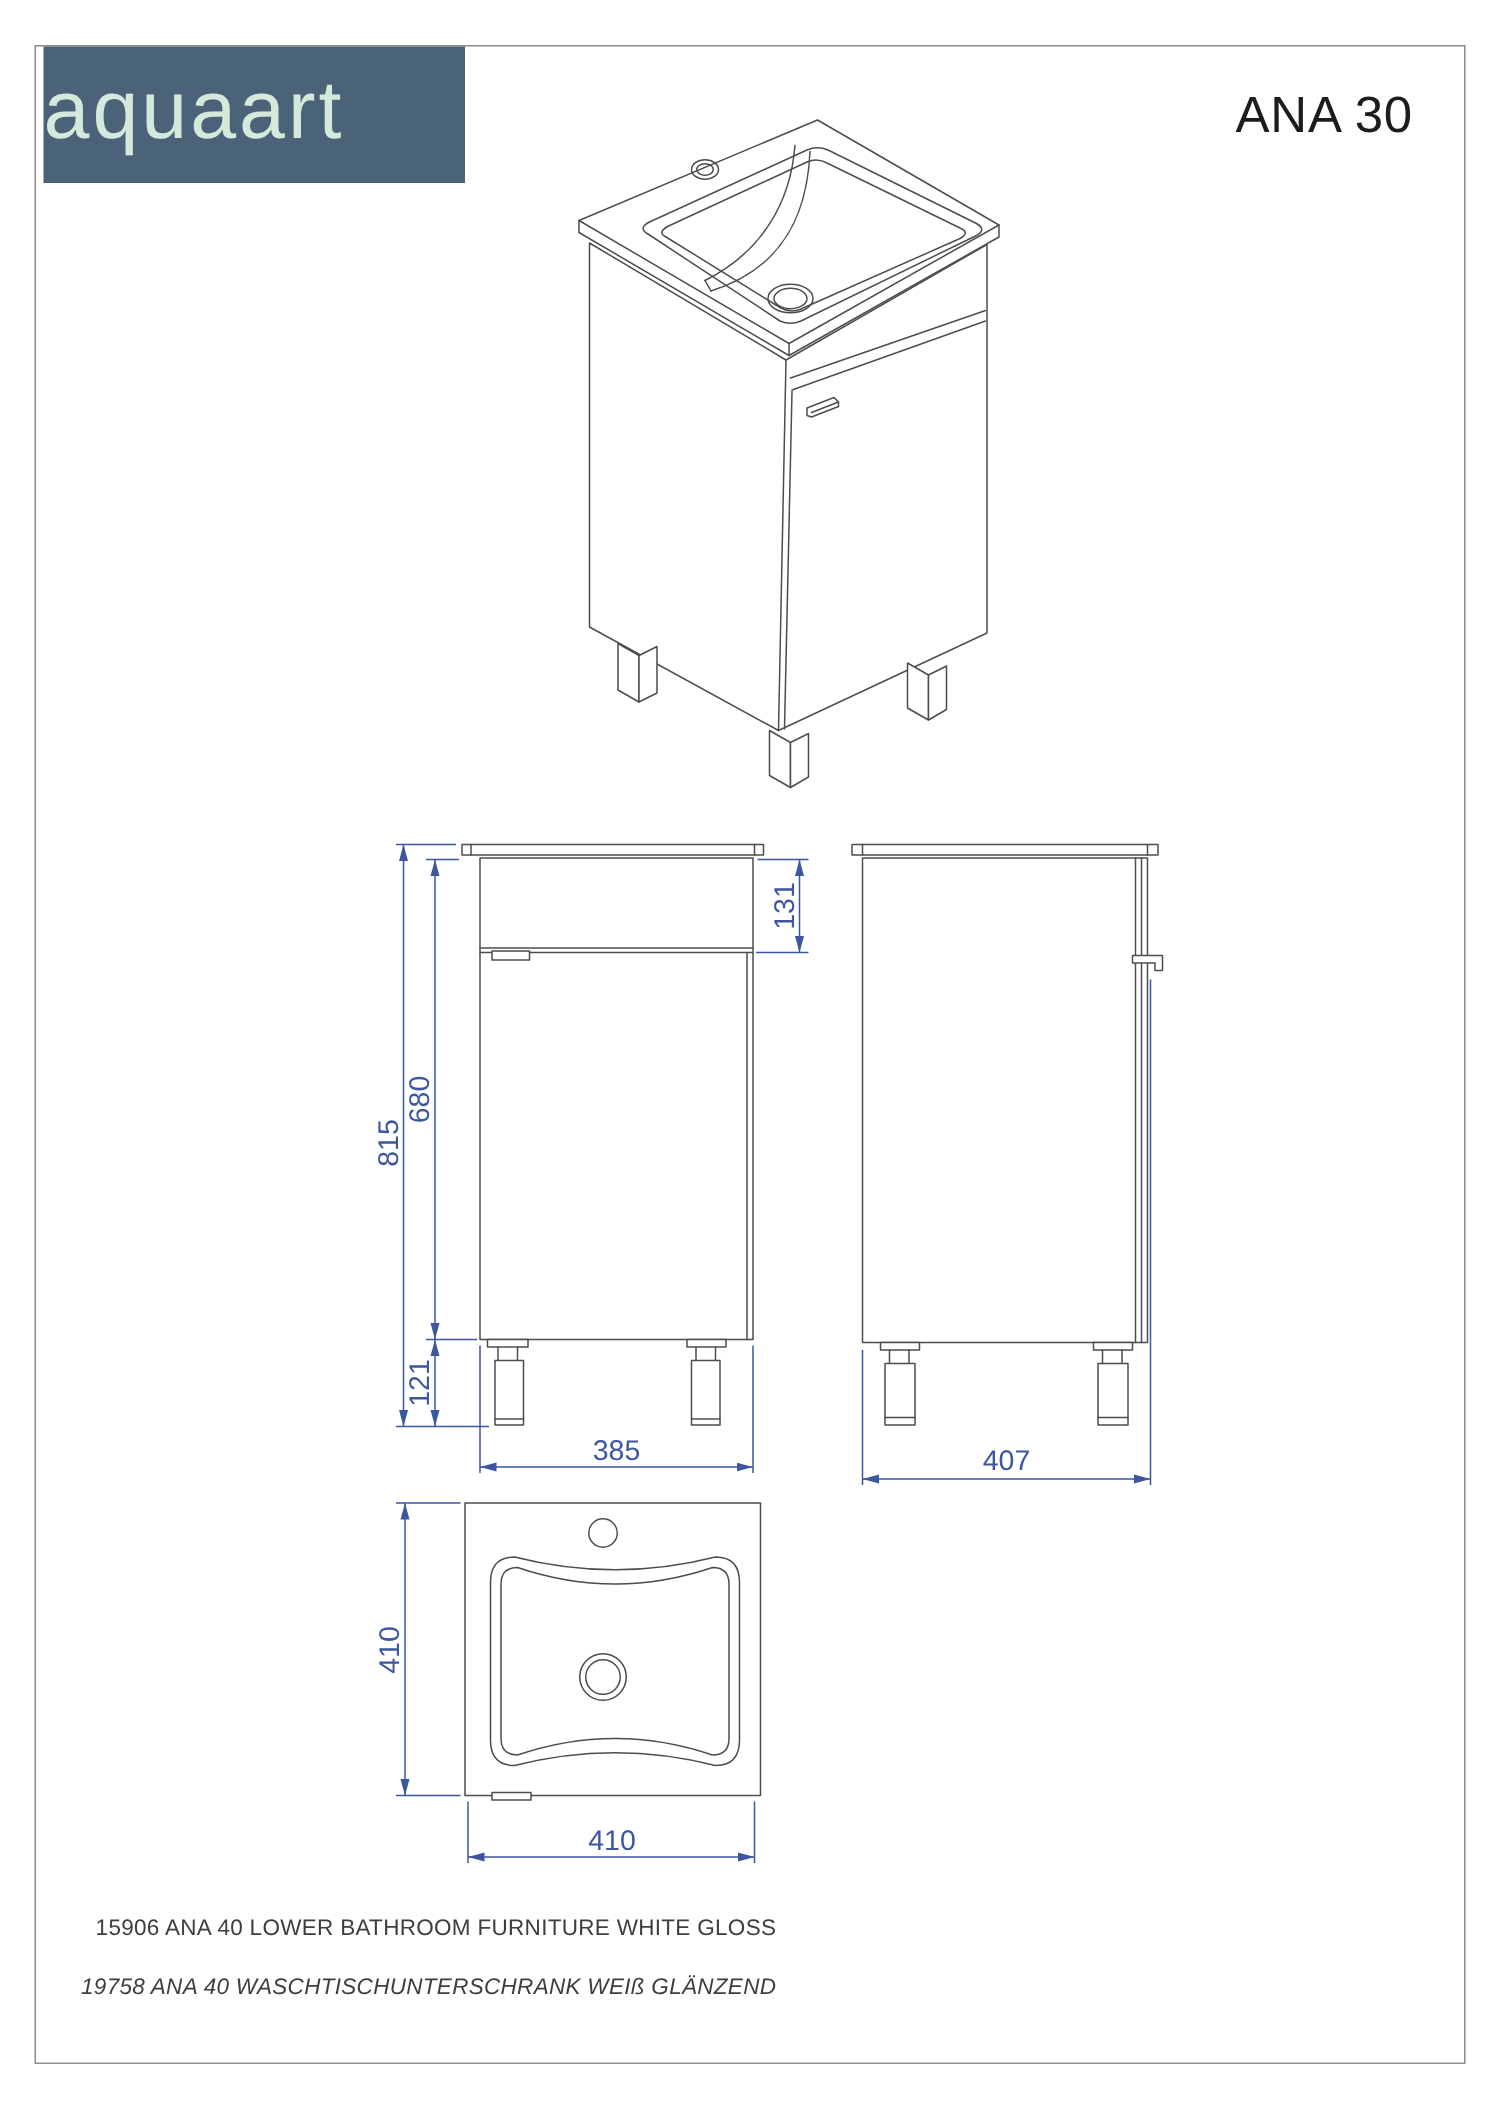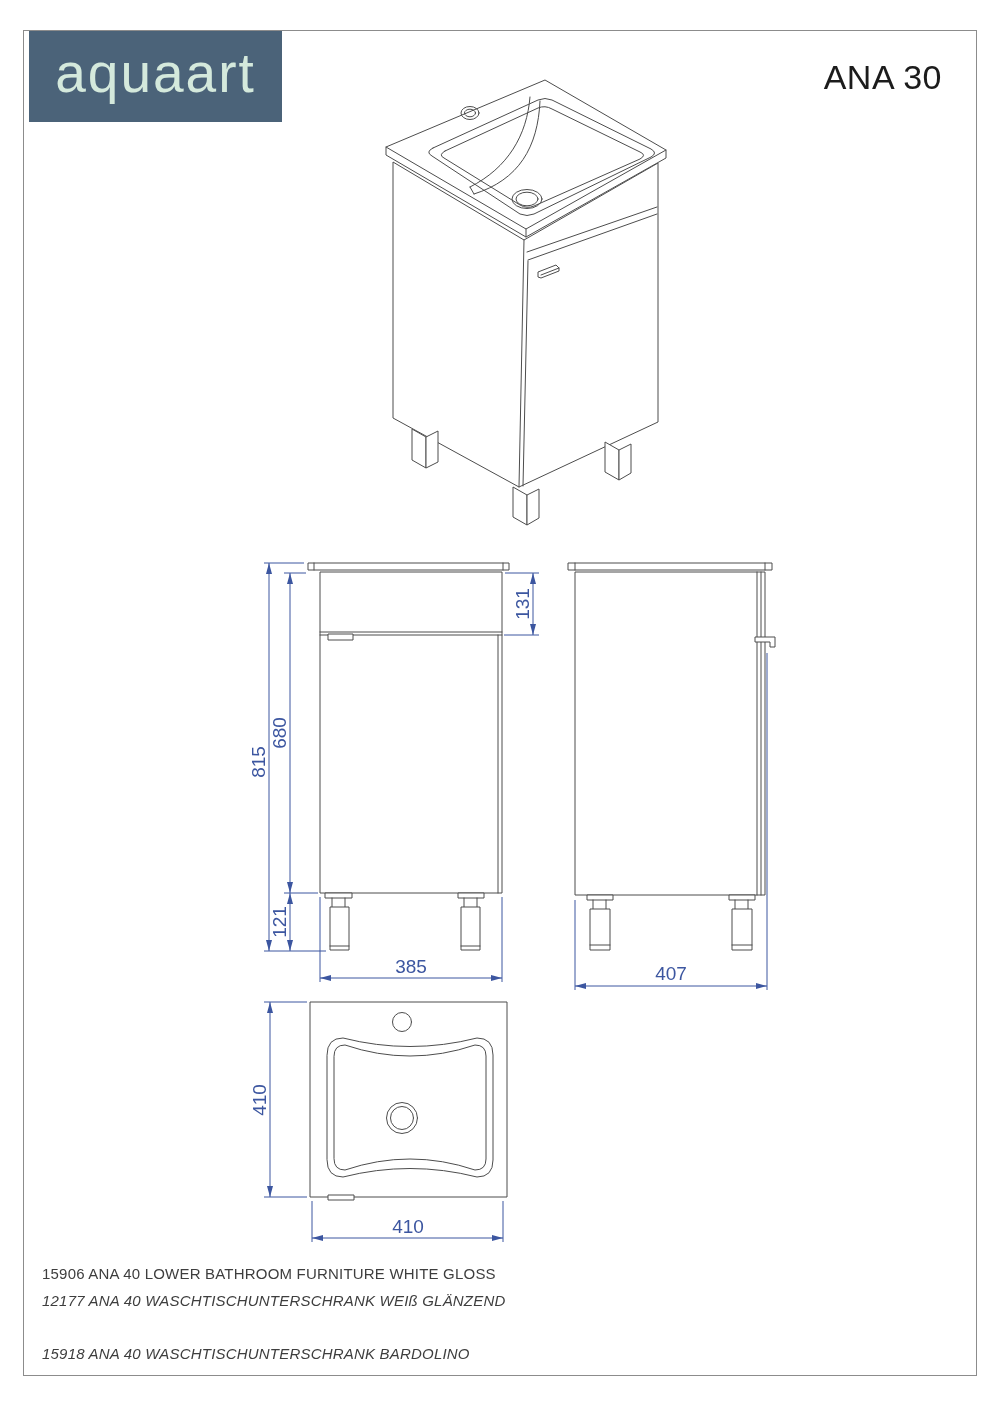--- a/index.html
+++ b/index.html
@@ -5,44 +5,44 @@
   html,body { margin:0; padding:0; background:#ffffff; }
   .page {
     position:relative; width:1000px; height:1414px; background:#fff;
     overflow:hidden; font-family:"Liberation Sans", sans-serif;
   }
   .page-border {
     position:absolute; left:23px; top:30px; width:952px; height:1344px;
     border:1px solid var(--border, #8c8c8c);
   }
   .logo {
-    position:absolute; left:29px; top:31px; width:253px; height:91px;
+    position:absolute; left:29px; top:31px; width:281px; height:91px;
     background:var(--logo-bg, #4b6379);
-    display:flex; align-items:center; justify-content:center;
+    display:flex; align-items:center; justify-content:flex-start;
   }
   .logo span {
     color:var(--logo-text, #d4e9dc); font-size:55px; letter-spacing:2px;
     font-weight:400; line-height:1; padding-bottom:6px;
   }
   .title {
     position:absolute; left:802px; top:58px; width:140px; text-align:right;
     font-size:34px; color:var(--title, #1c1c1c); letter-spacing:0.5px;
   }
   svg { position:absolute; overflow:visible; }
   .svg-iso   { left:358px; top:73px; }
   .svg-front { left:248px; top:548px; }
   .svg-side  { left:548px; top:548px; }
   .svg-top   { left:233px; top:985px; }
   .ln  { stroke:var(--line,#4d4d4d); fill:none; stroke-width:1; stroke-linejoin:round; stroke-linecap:round; }
   .lnf { stroke:var(--line,#4d4d4d); fill:#ffffff; stroke-width:1; stroke-linejoin:round; }
   .dim { stroke:var(--dim,#3c56a0); fill:none; stroke-width:1; }
   .dimfill { fill:var(--dim,#3c56a0); }
   .dimtxt { fill:var(--dim,#3c56a0); font-size:19px; font-family:"Liberation Sans",sans-serif; }
   .footer { position:absolute; left:38px; top:1258px; color:var(--text,#3e3e3e); font-size:15px; letter-spacing:0.2px; }
-  .footer p { margin:4px; line-height:23px; }
+  .footer p { margin:16px; line-height:23px;text-align:right; }
   .footer p.de { font-style:italic; }
   .footer p.gap { margin-bottom:30px; }
 </style>
 </head>
 <body>
 
 <div class="page">
 
   <div class="page-border"></div>
 
@@ -160,17 +160,16 @@
     <path class="dim" d="M31,17 H74 M31,212 H74"></path>
     <line class="dim" x1="37" y1="17" x2="37" y2="212" marker-start="url(#as)" marker-end="url(#ae)"></line>
     <text class="dimtxt" x="33" y="115" text-anchor="middle" transform="rotate(-90 33 115)">410</text>
     <path class="dim" d="M79,216 V257 M270,216 V257"></path>
     <line class="dim" x1="79" y1="253" x2="270" y2="253" marker-start="url(#as)" marker-end="url(#ae)"></line>
     <text class="dimtxt" x="175" y="248" text-anchor="middle">410</text>
   </svg>
 
   <div class="footer">
     <p class="en">15906 ANA 40 LOWER BATHROOM FURNITURE WHITE GLOSS</p>
-    <p class="de gap">12177 ANA 40 WASCHTISCHUNTERSCHRANK WEIß GLÄNZEND</p>
-    <p class="de">15918 ANA 40 WASCHTISCHUNTERSCHRANK BARDOLINO</p>
+    <p class="de gap">19758 ANA 40 WASCHTISCHUNTERSCHRANK WEIß GLÄNZEND</p>
   </div>
 
 </div>
 
 </body></html>

